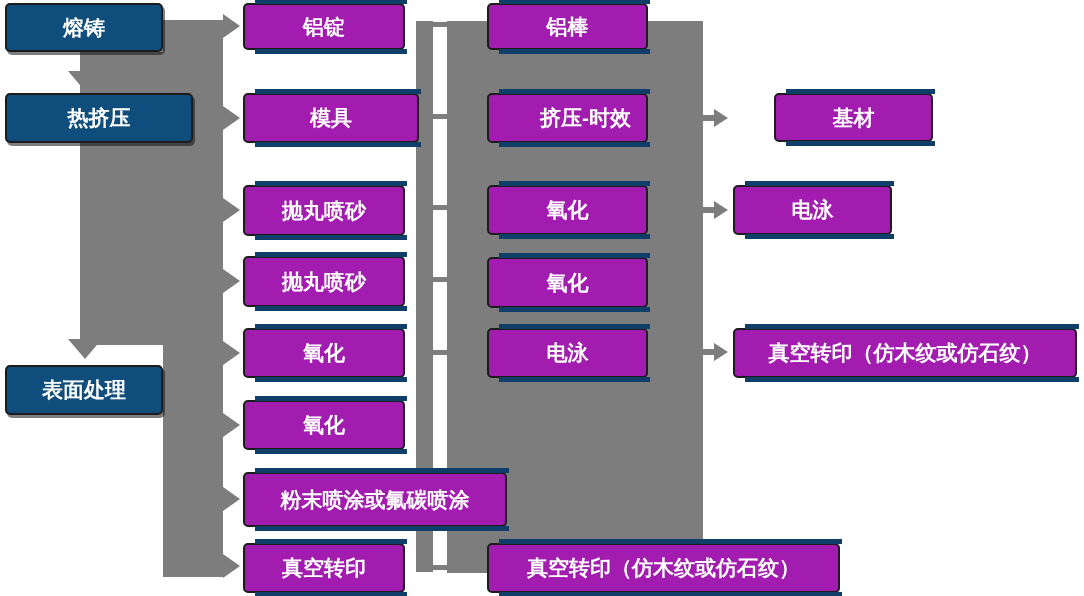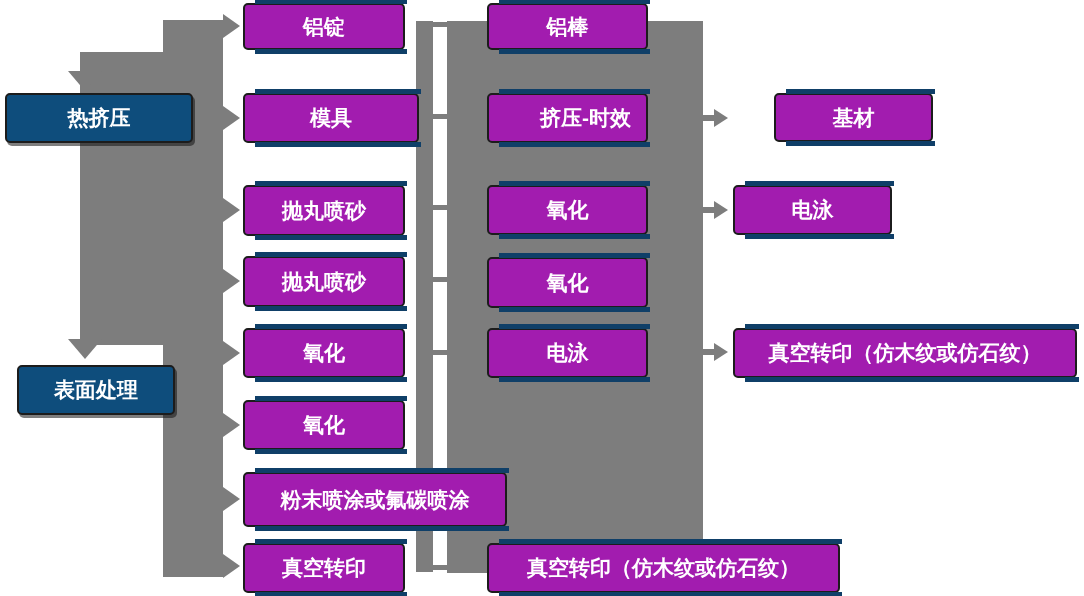--- a/index.html
+++ b/index.html
@@ -41,21 +41,21 @@
     color:#ffffff;font-weight:bold;font-size:21px;line-height:1.1;
     border:2px solid #1c1c1c;border-radius:5px;box-sizing:border-box;text-align:center;
   }
   .bright{background:#a21caf;}
   .bright::before{content:"";position:absolute;left:10px;right:-4px;top:-6px;height:5px;background:#0f3f68;}
   .bright::after{content:"";position:absolute;left:10px;right:-4px;bottom:-6px;height:5px;background:#0f3f68;}
   .dark{background:#0e4d7c;box-shadow:2px 3px 0 rgba(20,20,20,0.55);}
   
   .n-melt{left:5px;top:3px;width:158px;height:49px;}
   .n-hotx{left:5px;top:93px;width:188px;height:50px;}
-  .n-surf{left:5px;top:365px;width:158px;height:50px;margin-left:12px;}
+  .n-surf{left:5px;top:365px;width:158px;height:50px;}
   .n-ingot{left:243px;top:3px;width:162px;height:47px;}
   .n-mold{left:243px;top:93px;width:176px;height:50px;}
   .n-shot1{left:243px;top:185px;width:162px;height:51px;}
   .n-shot2{left:243px;top:256px;width:162px;height:51px;}
   .n-oxi1{left:243px;top:328px;width:162px;height:50px;}
   .n-oxi2{left:243px;top:400px;width:162px;height:50px;}
   .n-pfc{left:243px;top:472px;width:264px;height:55px;}
   .n-pwd{left:243px;top:543px;width:162px;height:50px;}
   .n-rod{left:487px;top:3px;width:161px;height:47px;}
   .n-exag{left:487px;top:93px;width:161px;height:50px;padding-left:36px;}
@@ -96,20 +96,21 @@
   <div class="ar-d d1"></div>
   <div class="ar-d d2"></div>
 
   <div class="g stem c1"></div>
   <div class="ar-s c1"></div>
   <div class="g stem c2"></div>
   <div class="ar-s c2"></div>
   <div class="g stem c3"></div>
   <div class="ar-s c3"></div>
 
+  <div class="node dark n-melt">熔铸</div>
   <div class="node dark n-hotx">热挤压</div>
   <div class="node dark n-surf">表面处理</div>
 
   <div class="node bright n-ingot">铝锭</div>
   <div class="node bright n-mold">模具</div>
   <div class="node bright n-shot1">抛丸喷砂</div>
   <div class="node bright n-shot2">抛丸喷砂</div>
   <div class="node bright n-oxi1">氧化</div>
   <div class="node bright n-oxi2">氧化</div>
   <div class="node bright n-pfc">粉末喷涂或氟碳喷涂</div>

